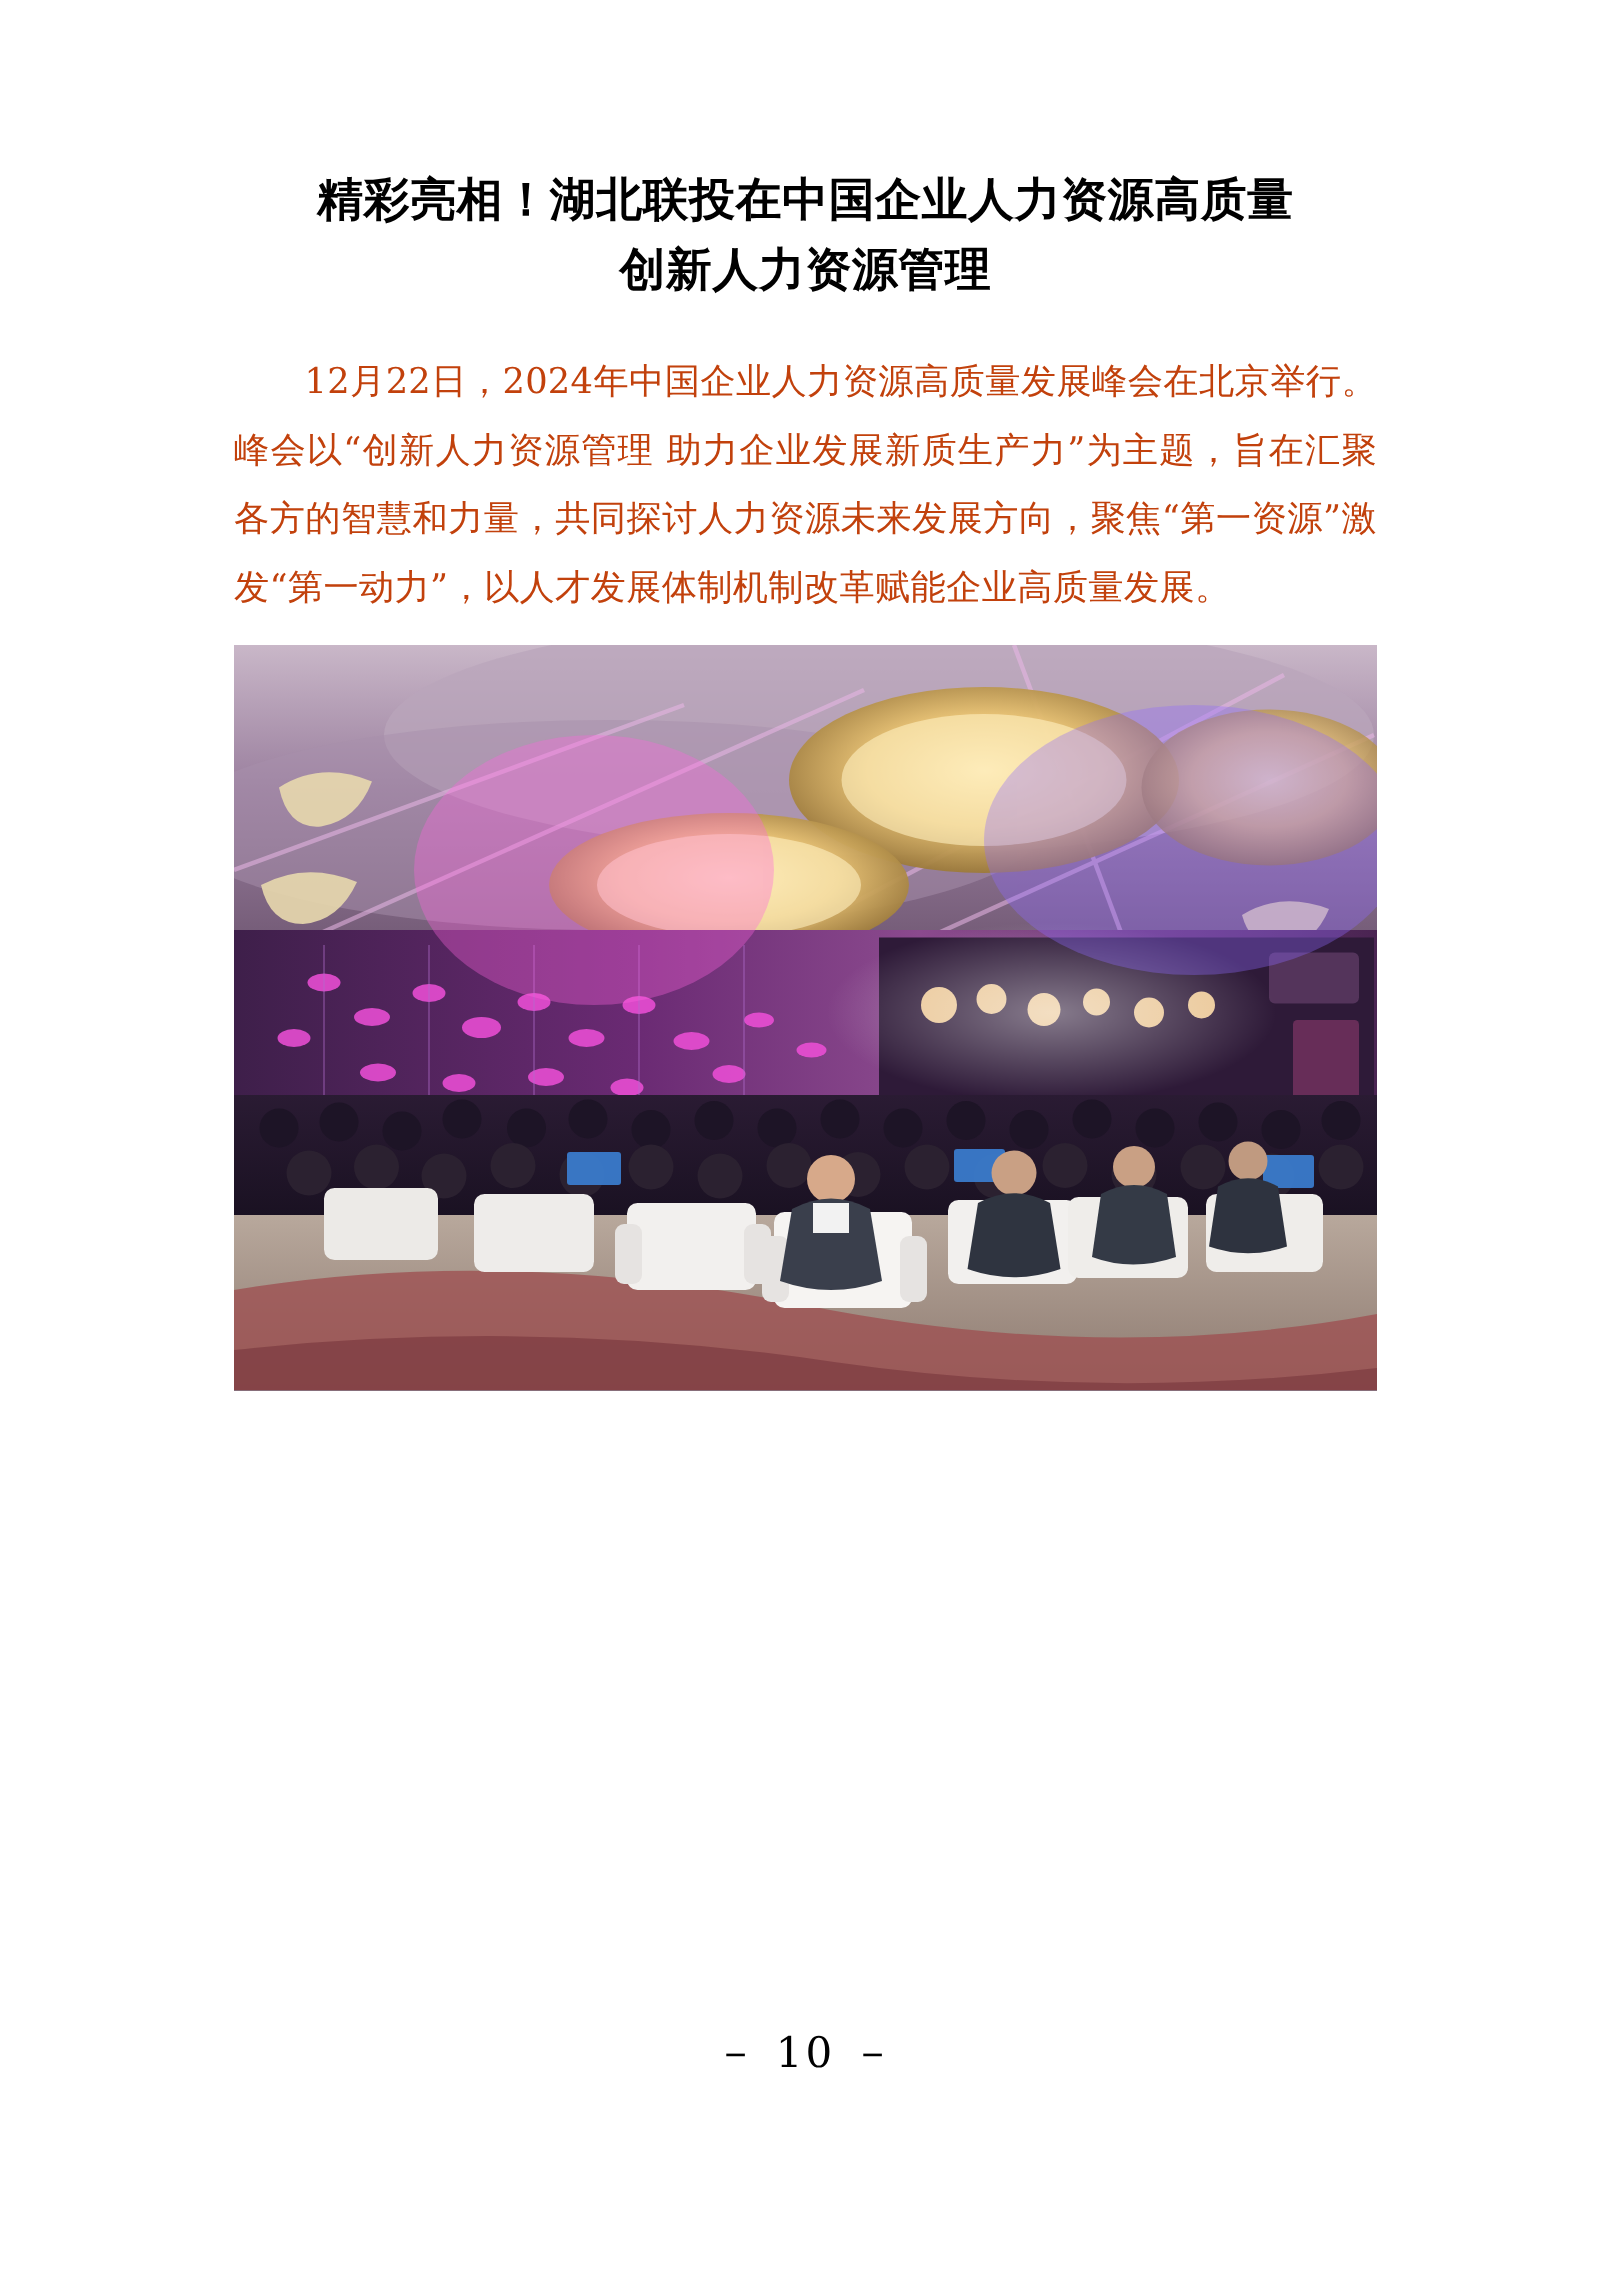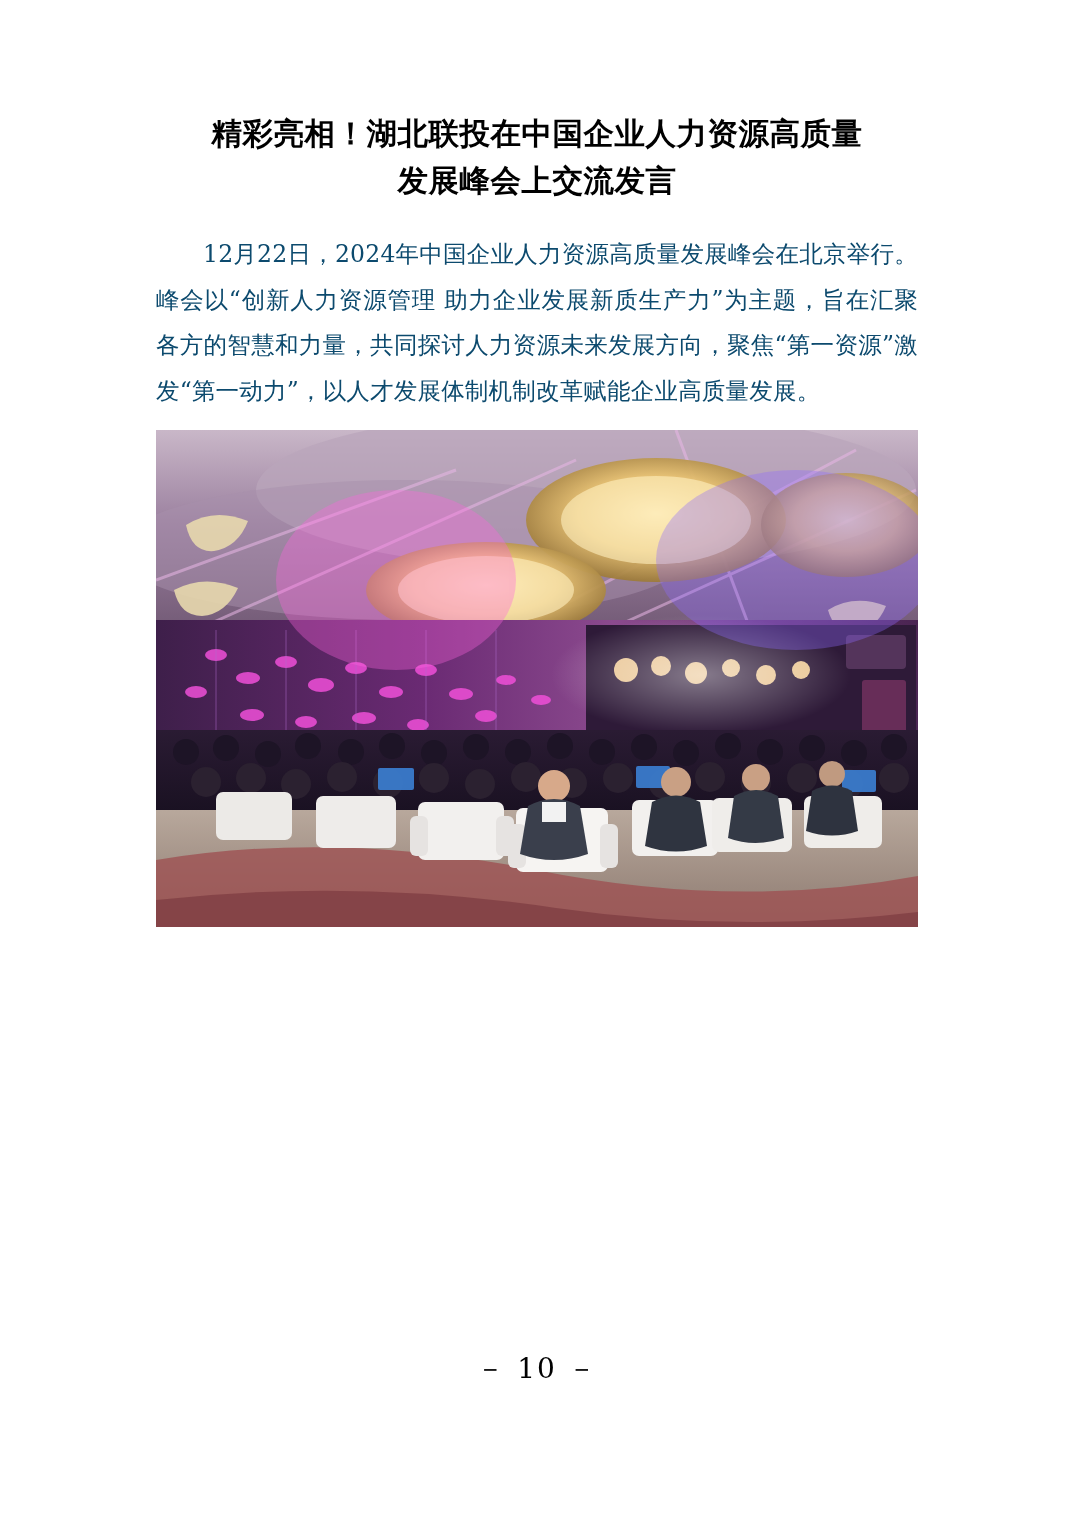--- a/index.html
+++ b/index.html
@@ -43,21 +43,21 @@
   }
   p.body-para {
     font-family: "DejaVu Serif", "Liberation Serif", serif;
     font-size: 23.5px;
     line-height: 45.5px;
     text-align: justify;
     text-justify: inter-ideograph;
     margin: 0 0 14px 0;
     text-indent: 47px;
     letter-spacing: 0.2px;
-    color: #0c4a6e;
+    color: #c2410c;
   }
   .figure {
     margin: 16px 0 20px 0;
     width: 762px;
     height: 497px;
     position: relative;
     overflow: hidden;
     background: #2a1530;
   }
   .figure svg {
@@ -77,21 +77,21 @@
 </style>
 </head>
 <body>
 
 <div class="page">
 
   <div class="content">
 
     <h1 class="doc-title">
       <span>精彩亮相！湖北联投在中国企业人力资源高质量</span>
-      <span class="line2">发展峰会上交流发言</span>
+      <span class="line2">创新人力资源管理</span>
     </h1>
 
     <p class="body-para">12月22日，2024年中国企业人力资源高质量发展峰会在北京举行。峰会以“创新人力资源管理 助力企业发展新质生产力”为主题，旨在汇聚各方的智慧和力量，共同探讨人力资源未来发展方向，聚焦“第一资源”激发“第一动力”，以人才发展体制机制改革赋能企业高质量发展。</p>
 
     <div class="figure">
       <svg width="762" height="497" viewBox="0 0 762 497" xmlns="http://www.w3.org/2000/svg">
         <defs>
           <linearGradient id="ceil" x1="0" y1="0" x2="0" y2="1">
             <stop offset="0%" stop-color="#c9b7c8"></stop>
             <stop offset="45%" stop-color="#9a7f9e"></stop>

